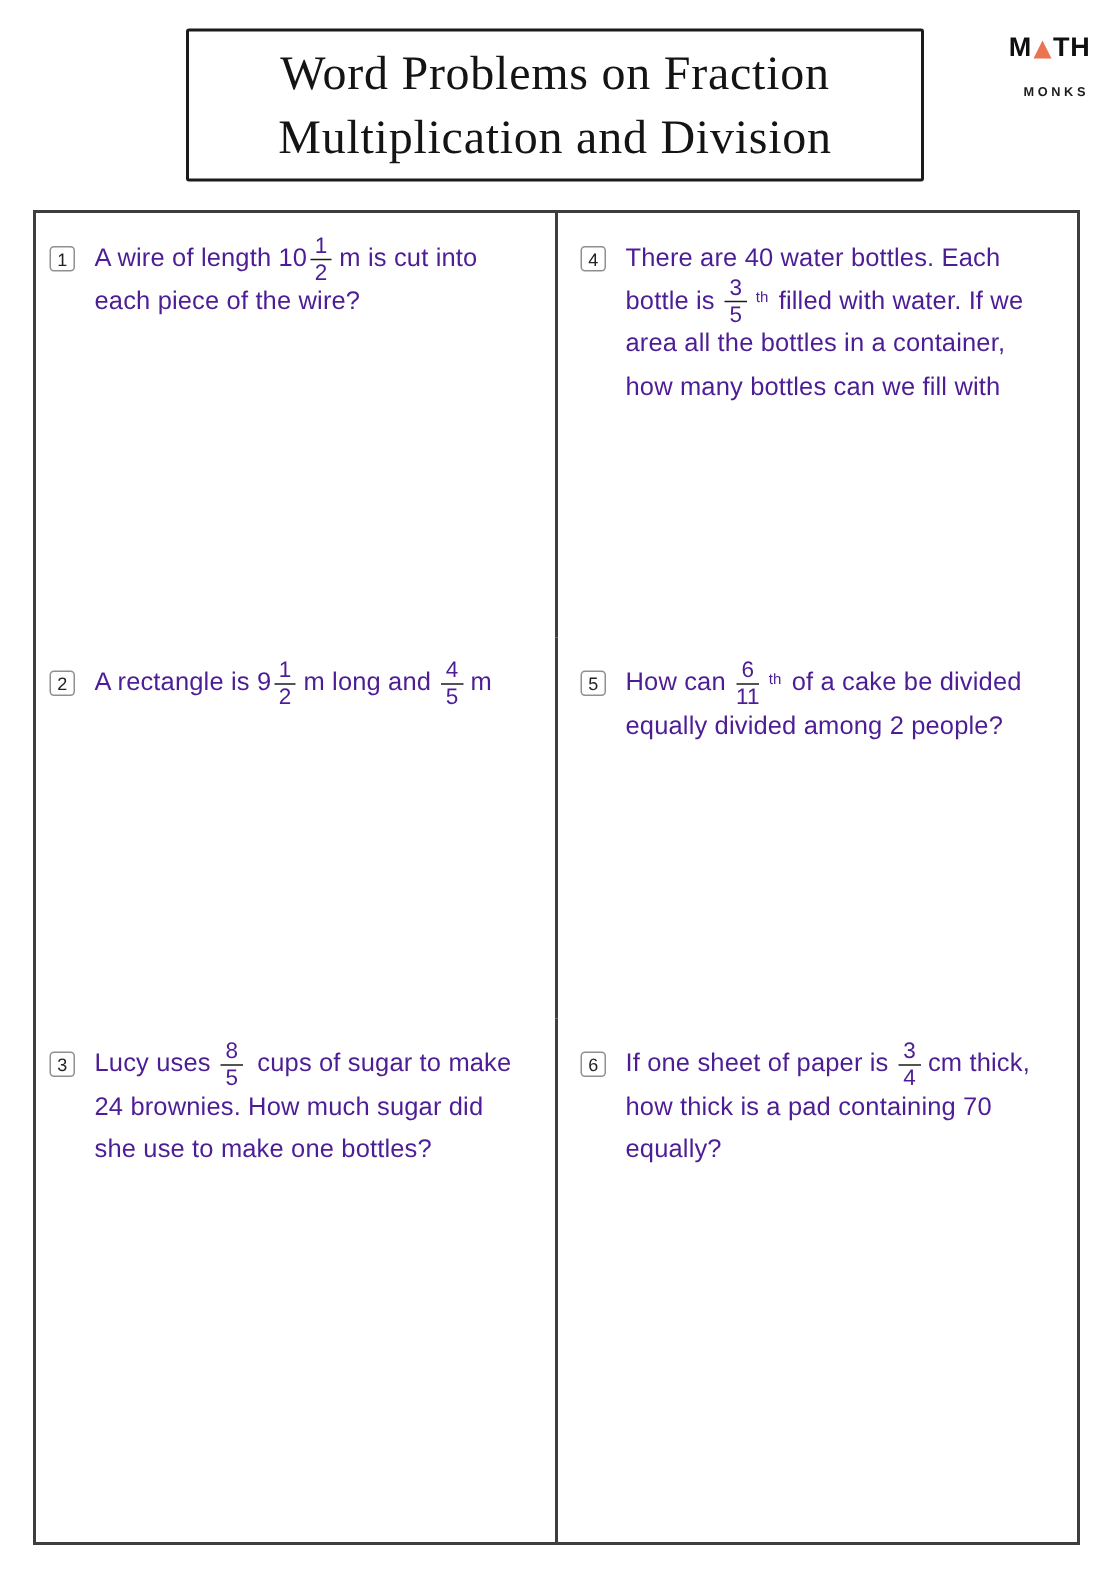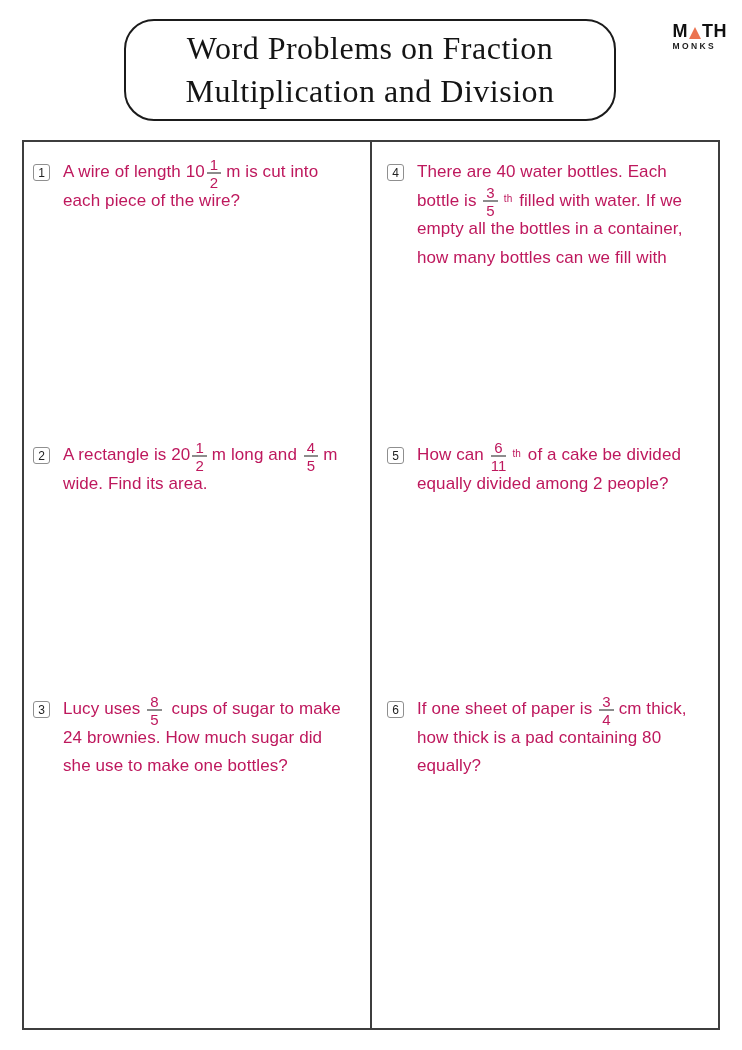--- a/index.html
+++ b/index.html
@@ -4,40 +4,40 @@
 <style>
   html,body { margin:0; padding:0; background:#ffffff; }
   .page {
     position:relative; width:742px; height:1050px; background:#ffffff;
     font-family:"Liberation Sans", sans-serif; overflow:hidden;
   }
 
   
   .title-box {
     position:absolute; left:124px; top:19px; width:492px; height:102px;
-    border:2.5px solid #1b1b1b; border-radius:30px; box-sizing:border-box;
+    border:2.5px solid #1b1b1b; border-radius:2px; box-sizing:border-box;
     display:flex; flex-direction:column; justify-content:center; align-items:center;
     font-family:"Liberation Serif", serif; font-size:32px; line-height:43px; color:#141414;
     text-align:center; letter-spacing:0.5px;
   }
 
   
   .logo { position:absolute; top:22px; right:15px; }
   .logo-top {
     display:flex; align-items:flex-end; justify-content:flex-end;
     font-weight:700; font-size:18px; letter-spacing:0.5px; color:#101010; line-height:18px;
   }
   .logo-triangle {
     width:0; height:0; display:inline-block;
     border-left:6.5px solid transparent; border-right:6.5px solid transparent;
     border-bottom:12.5px solid #EB7350; margin:0 1px 1.5px 1px;
   }
   .logo-bottom {
-    text-align:left; font-size:8.5px; font-weight:700; letter-spacing:2.4px;
-    color:#1c1c1c; margin-top:1px; padding-right:1px;
+    text-align:right; font-size:8.5px; font-weight:700; letter-spacing:2.4px;
+    color:#1c1c1c; margin-top:16px; padding-right:1px;
   }
 
   
   .grid {
     position:absolute; left:22px; top:140px; width:698px; height:890px;
     border:2px solid #3e3e3e; box-sizing:border-box;
     display:grid; grid-template-columns:348px 1fr; grid-template-rows:283px 254px 1fr;
     background:#ffffff;
   }
   .cell { box-sizing:border-box; padding:16px 2px 0 9px; display:flex; align-items:flex-start; }
@@ -46,21 +46,21 @@
 
   .pnum {
     flex:0 0 auto; width:17px; height:17px; box-sizing:border-box;
     border:1px solid #8f8f8f; border-radius:3px; background:#ffffff;
     display:flex; align-items:center; justify-content:center;
     font-size:12px; color:#222222; margin:6px 13px 0 0;
   }
   .pbody { flex:1 1 auto; }
   .p-line {
     height:28.5px; display:flex; align-items:center;
-    font-size:17px; color:#be185d; letter-spacing:0.1px;
+    font-size:17px; color:#4c1d95; letter-spacing:0.1px;
   }
   .p-text { white-space:pre; }
   .frac {
     display:inline-flex; flex-direction:column; align-items:center;
     margin:0 5px 0 2px; font-size:15px; line-height:15px; transform:translateY(0.5px);
   }
   .frac .num { padding:0 3px 1px 3px; border-bottom:1.6px solid #1b1b1b; }
   .frac .den { padding-top:1px; }
   .suffix { font-size:10px; margin:0 2px 0 1px; transform:translateY(-2px); }
 </style>
@@ -109,46 +109,43 @@
           <div class="p-line">
             <span class="p-text">bottle is </span>
             <span class="frac">
               <span class="num">3</span>
               <span class="den">5</span>
             </span>
             <span class="suffix">th</span>
             <span class="p-text"> filled with water. If we</span>
           </div>
           <div class="p-line">
-            <span class="p-text">empty all the bottles in a container,</span>
+            <span class="p-text">area all the bottles in a container,</span>
           </div>
           <div class="p-line">
             <span class="p-text">how many bottles can we fill with</span>
           </div>
         </div>
       </div>
     <div class="cell left">
         <span class="pnum">2</span>
         <div class="pbody">
           <div class="p-line">
-            <span class="p-text">A rectangle is 20</span>
+            <span class="p-text">A rectangle is 9</span>
             <span class="frac">
               <span class="num">1</span>
               <span class="den">2</span>
             </span>
             <span class="p-text">m long and </span>
             <span class="frac">
               <span class="num">4</span>
               <span class="den">5</span>
             </span>
             <span class="p-text">m</span>
           </div>
-          <div class="p-line">
-            <span class="p-text">wide. Find its area.</span>
-          </div>
         </div>
       </div>
     <div class="cell right">
         <span class="pnum">5</span>
         <div class="pbody">
           <div class="p-line">
             <span class="p-text">How can </span>
             <span class="frac">
               <span class="num">6</span>
               <span class="den">11</span>
@@ -185,21 +182,21 @@
         <div class="pbody">
           <div class="p-line">
             <span class="p-text">If one sheet of paper is </span>
             <span class="frac">
               <span class="num">3</span>
               <span class="den">4</span>
             </span>
             <span class="p-text">cm thick,</span>
           </div>
           <div class="p-line">
-            <span class="p-text">how thick is a pad containing 80</span>
+            <span class="p-text">how thick is a pad containing 70</span>
           </div>
           <div class="p-line">
             <span class="p-text">equally?</span>
           </div>
         </div>
       </div>
   </div>
 
 </div>
 

